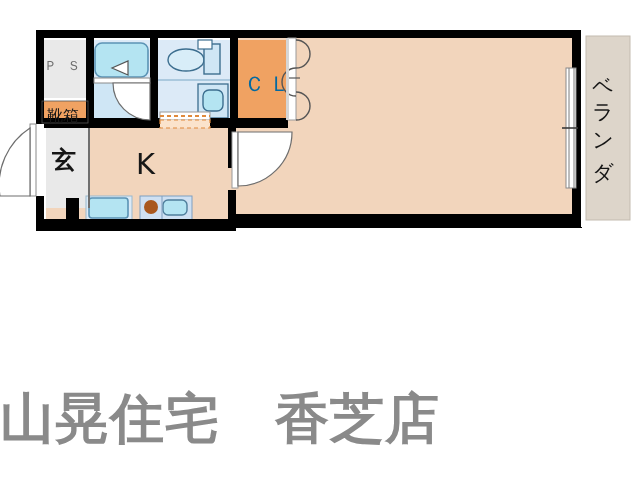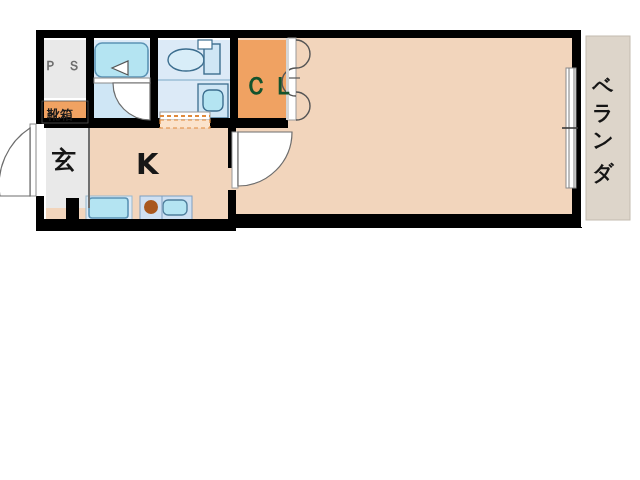--- a/index.html
+++ b/index.html
@@ -30,51 +30,50 @@
     display: block;
   }
 
   .lbl {
     position: absolute;
     color: #1a1a1a;
     font-family: "DejaVu Sans", "Liberation Sans", sans-serif;
     white-space: pre;
     line-height: 1;
     user-select: none;
-    font-weight: bold;
   }
 
   #label-ps {
     left: 44px; top: 59px;
     font-size: 13px;
     letter-spacing: 3px;
     color: #6d6d6d;
   }
   #label-kutsubako {
     left: 47px; top: 108px;
-    font-size: 13px;
+    font-size: 16px;
     letter-spacing: 0px;
     color: #1a1a1a;
   }
   #label-genkan {
     left: 52px; top: 148px;
     font-size: 24px;
     font-weight: 600;
     color: #161616;
   }
   #label-k {
     left: 136px; top: 150px;
     font-size: 29px;
     color: #171717;
   }
   #label-cl {
     left: 244px; top: 74px;
-    font-size: 24px;
+    font-size: 21px;
     letter-spacing: 4px;
-    color: #14532d;
+    color: #0369a1;
   }
   #label-washitsu {
     left: 379px; top: 127px;
     font-size: 26px;
     color: #151515;
   }
   #label-veranda {
     left: 592px; top: 62px;
     font-size: 21px;
     writing-mode: vertical-rl;
@@ -234,14 +233,15 @@
 
   <div class="lbl" id="label-genkan">玄</div>
 
   <div class="lbl" id="label-k">K</div>
 
   <div class="lbl" id="label-cl">ＣＬ</div>
 
 
   <div class="lbl" id="label-veranda">ベランダ</div>
 
+  <div class="lbl" id="shop-name">山晃住宅　香芝店</div>
 
 </div>
 
 </body></html>

